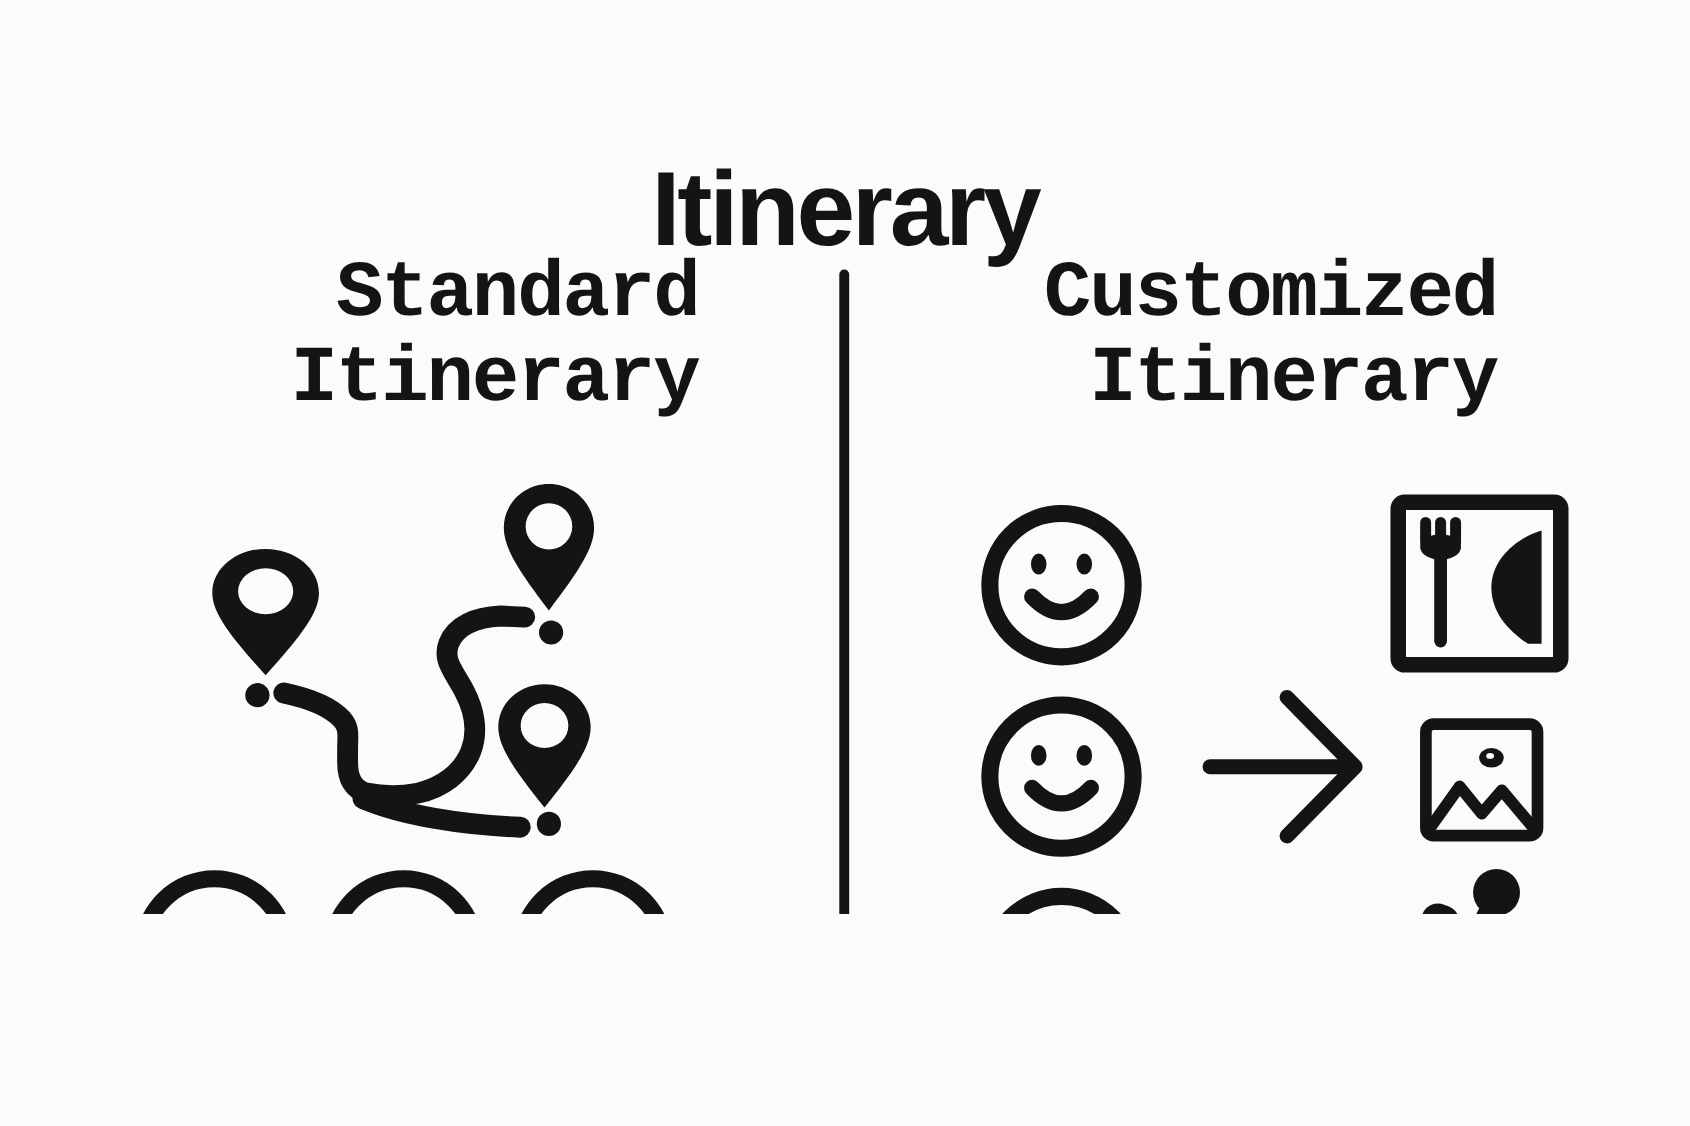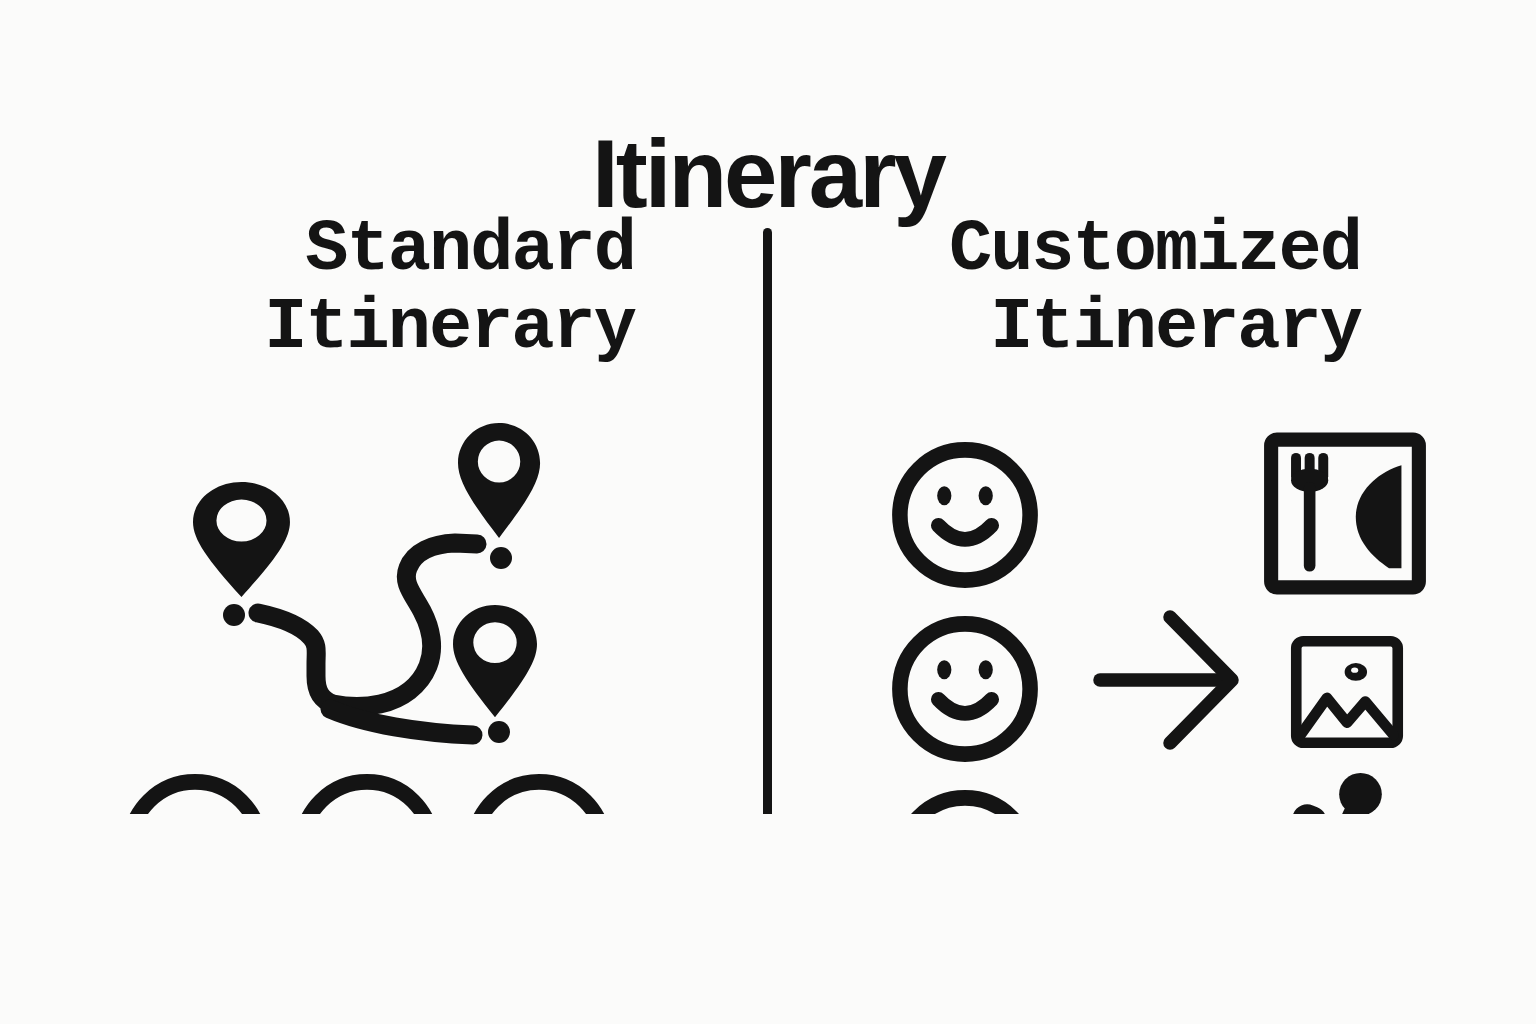--- a/index.html
+++ b/index.html
@@ -1,18 +1,18 @@
 <!DOCTYPE html>
 <html style="--bg: #fbfbfa; --ink: #141414;"><head>
 <meta charset="utf-8">
 <style>
   :root { --bg:#fbfbfa; --ink:#141414; }
   html,body { margin:0; padding:0; }
   body { background:var(--bg); font-family:"Liberation Sans","DejaVu Sans",sans-serif; color:var(--ink); }
-  .stage { position:relative; width:1536px; height:814px; background:var(--bg); overflow:hidden; }
+  .stage { position:relative; width:1536px; height:814px; background:var(--bg); overflow:hidden;margin-top:17px; }
   .title {
     position:absolute; top:62px; left:0; width:1536px; text-align:center;
     font-size:96px; font-weight:700; letter-spacing:-3px; line-height:1;
   }
   .heading {
     position:absolute; top:212px; text-align:right;
     font-size:72px; font-weight:700; letter-spacing:-2px; line-height:1.08;font-family:Liberation Mono, monospace;
   }
   .heading span { display:block; }
   .heading.left  { left:75px;  width:560px; }

